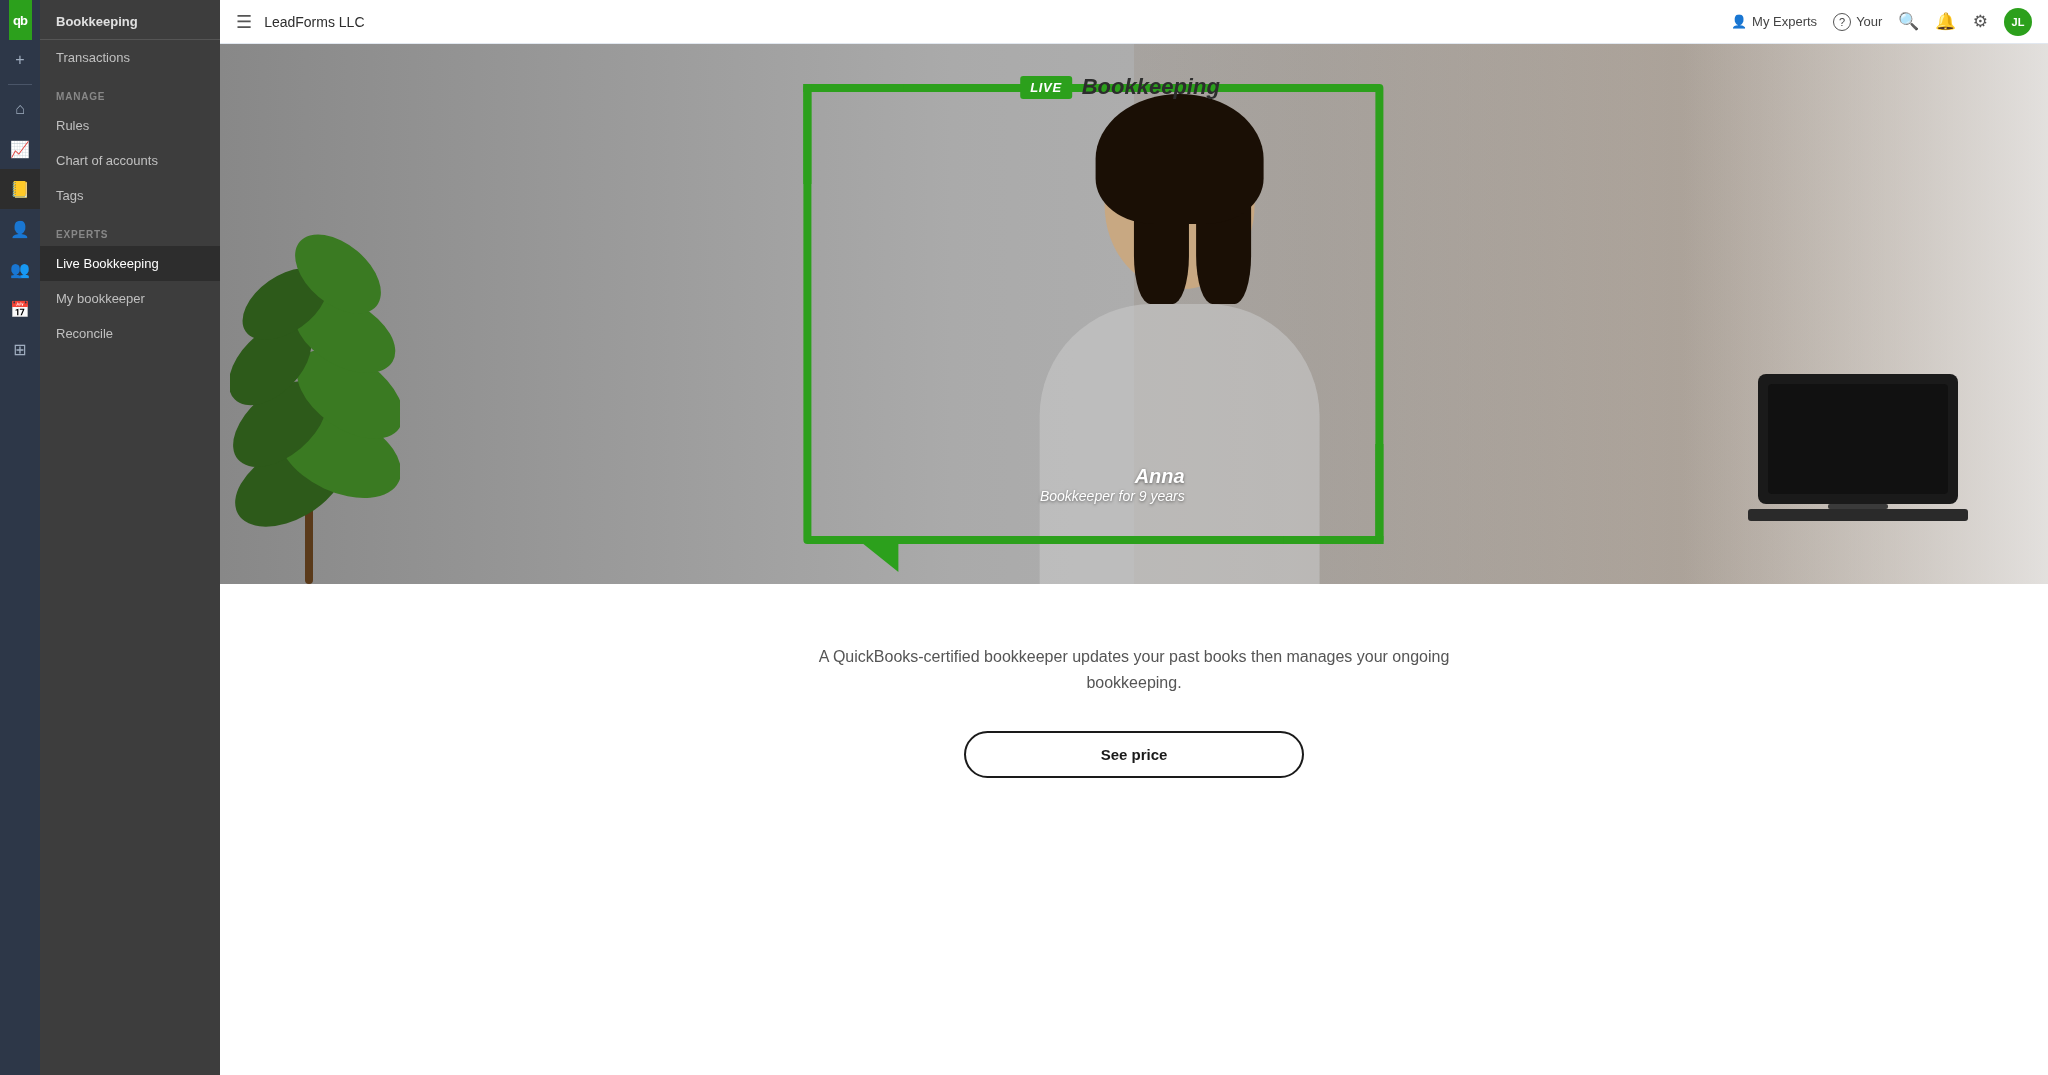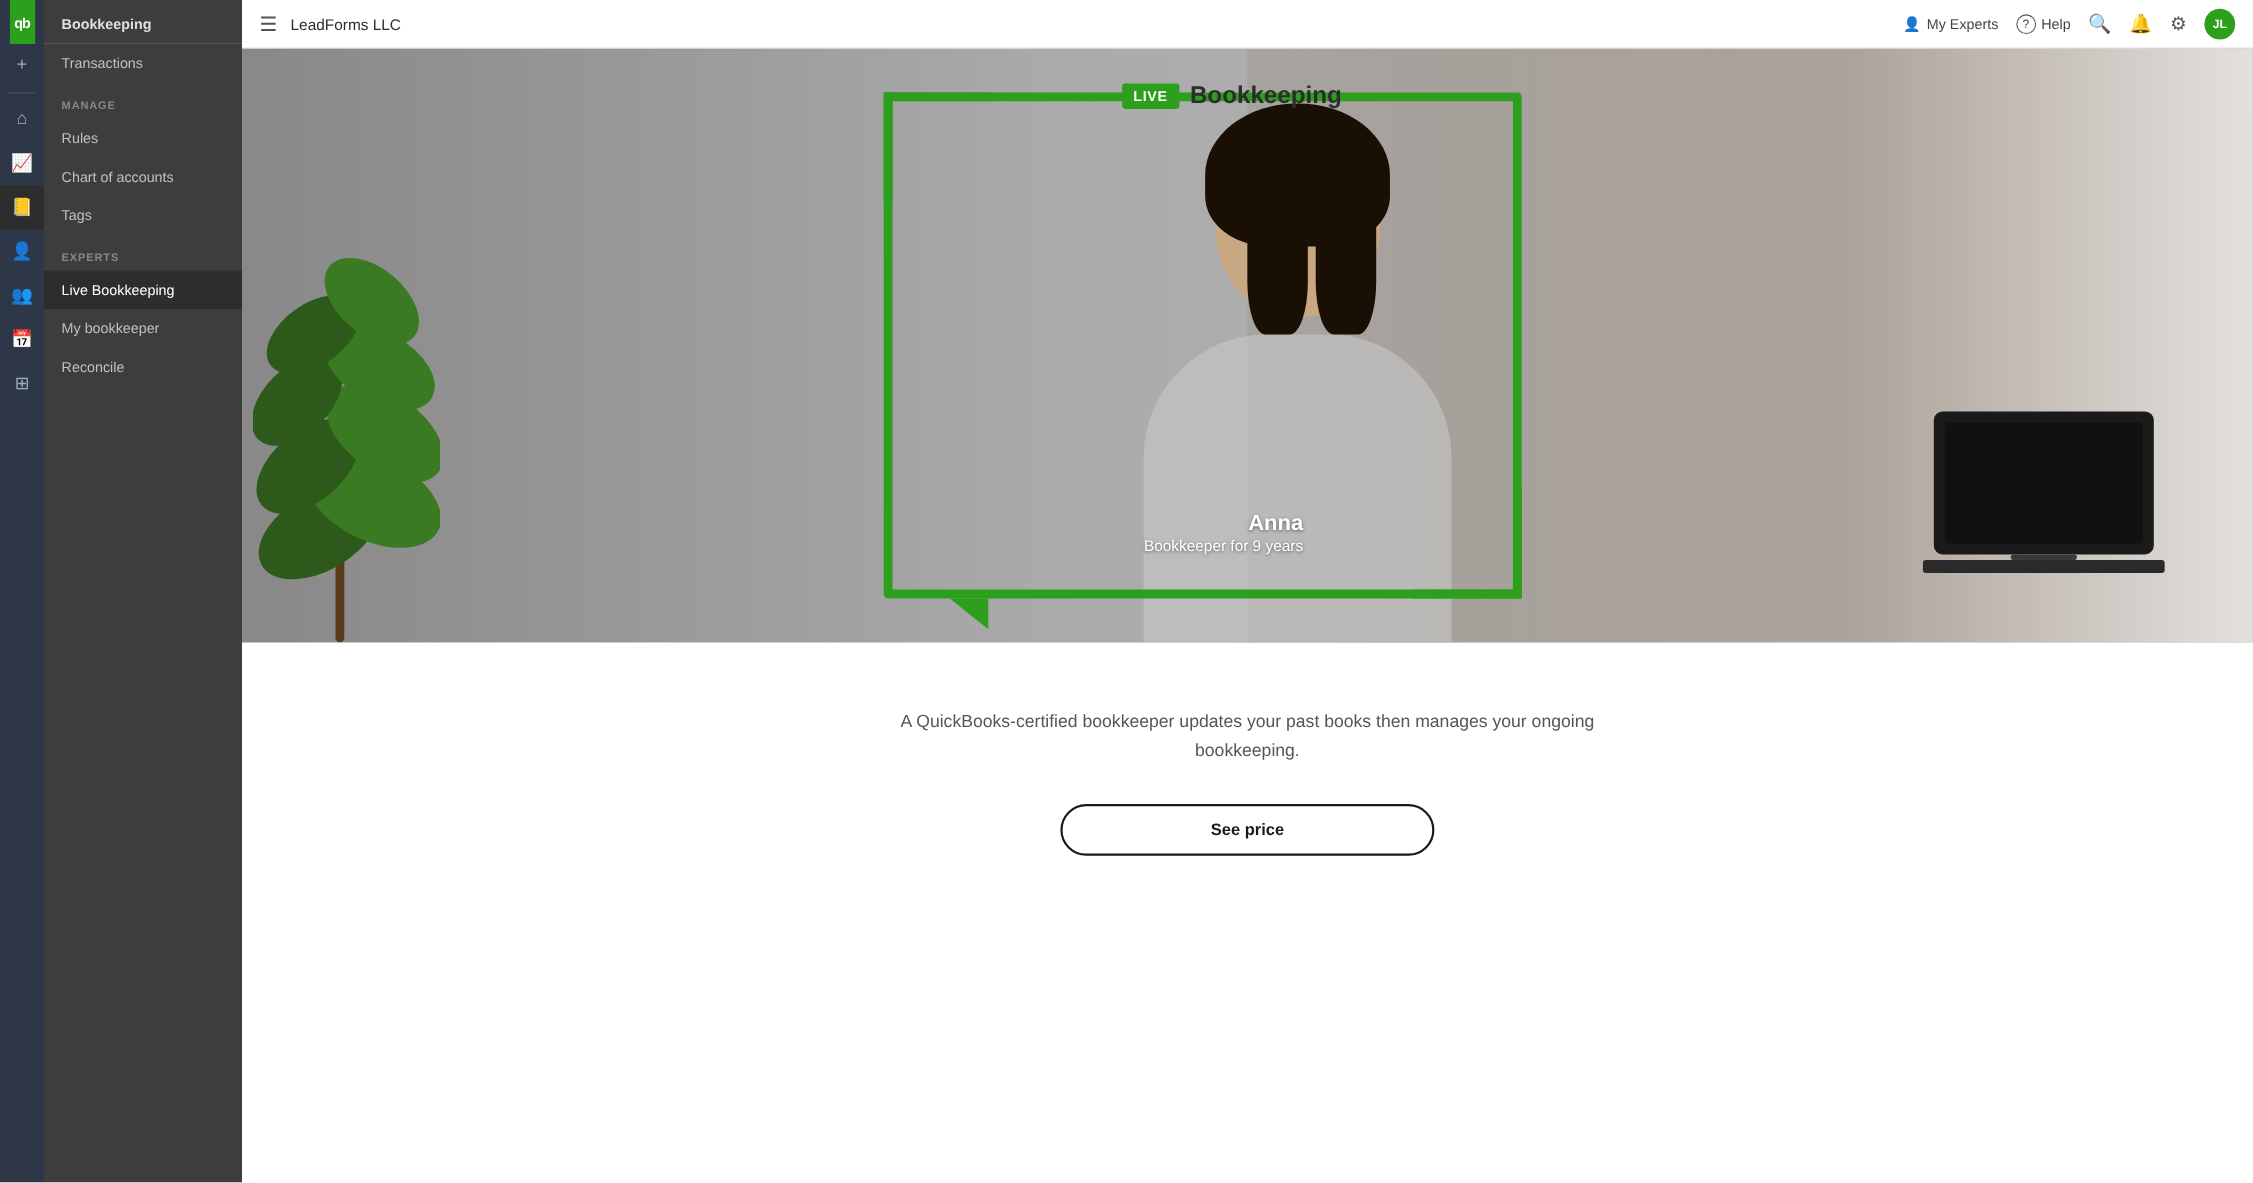--- a/index.html
+++ b/index.html
@@ -107,20 +107,21 @@
       background: white;
     }
 
     
     .hero-section {
       position: relative;
       width: 100%;
       height: 540px;
       background: linear-gradient(135deg, #888 0%, #aaa 40%, #999 70%, #ccc 100%);
       overflow: hidden;
+      font-style: italic;
     }
 
     
     .green-frame {
       position: absolute;
       left: 50%;
       top: 50%;
       transform: translate(-57%, -50%);
       width: 580px;
       height: 460px;
@@ -264,21 +265,21 @@
   <div class="topnav">
     <span class="topnav-menu-icon">☰</span>
     <span class="topnav-company">LeadForms LLC</span>
     <div class="topnav-actions">
       <div class="topnav-action-item">
         <span>👤</span>
         <span>My Experts</span>
       </div>
       <div class="topnav-action-item">
         <span style="border:1.5px solid #555; border-radius:50%; width:18px; height:18px; display:flex; align-items:center; justify-content:center; font-size:11px;">?</span>
-        <span>Help</span>
+        <span>Your</span>
       </div>
       <span class="topnav-icon">🔍</span>
       <span class="topnav-icon">🔔</span>
       <span class="topnav-icon">⚙</span>
       <div class="avatar">JL</div>
     </div>
   </div>
 
   <div class="page-body">
 

